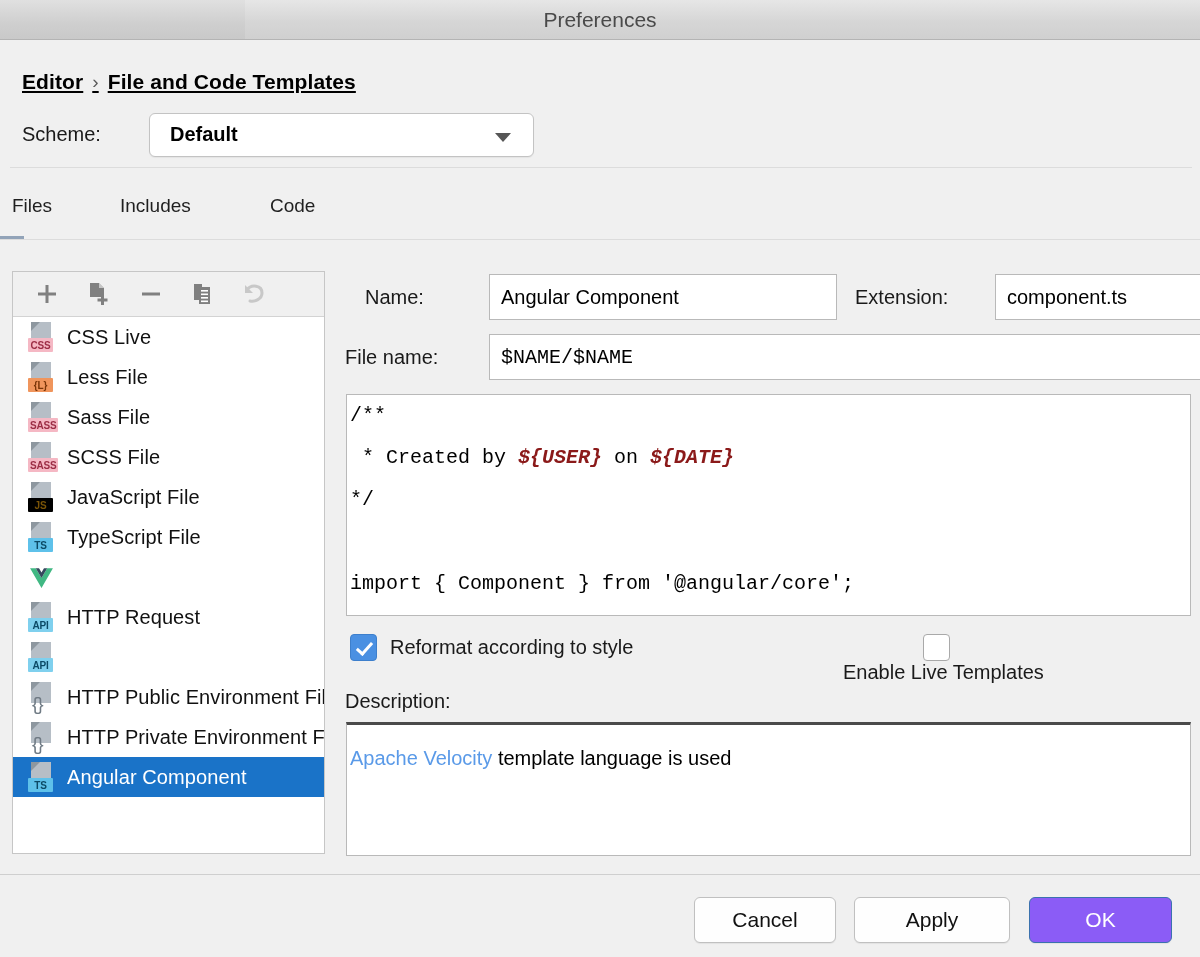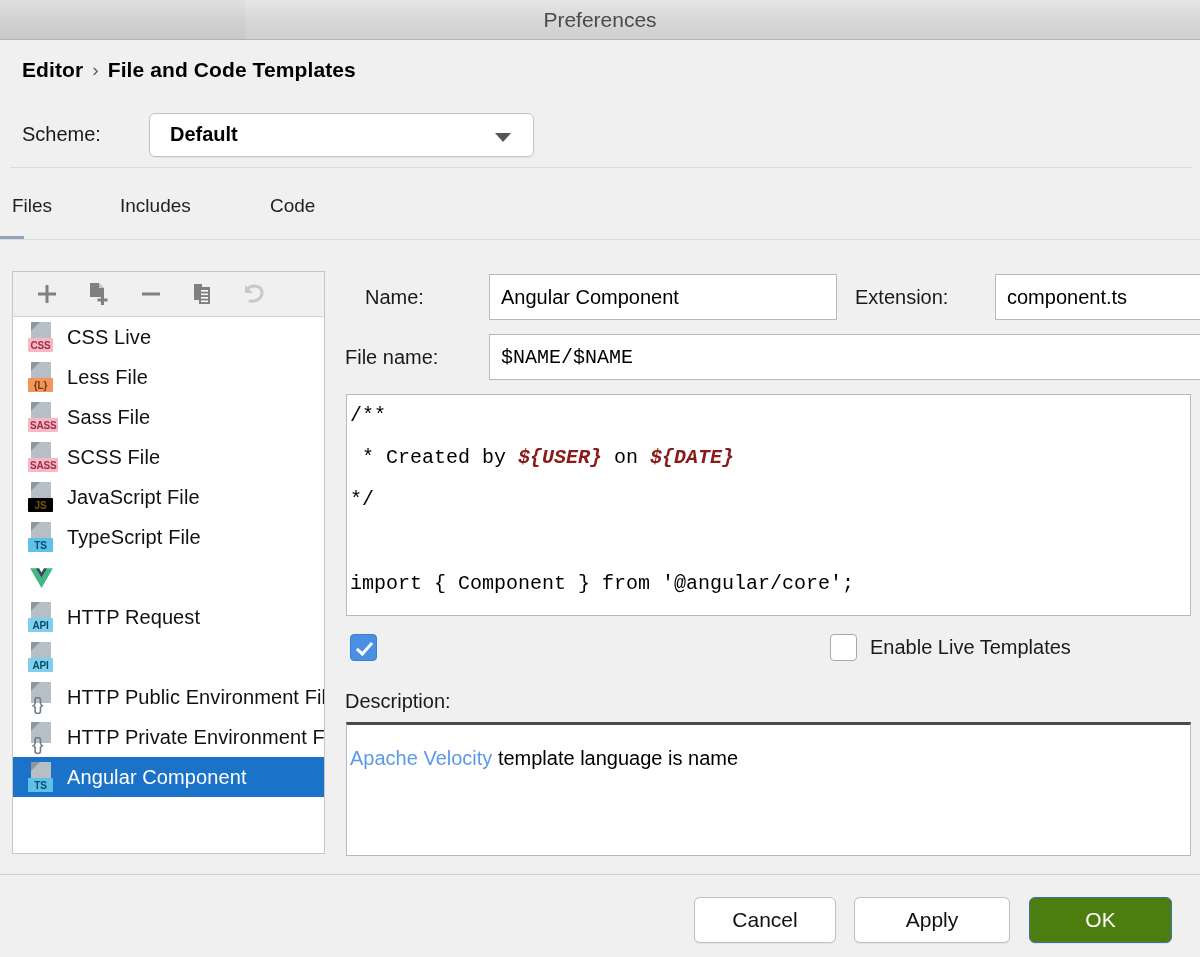--- a/index.html
+++ b/index.html
@@ -23,23 +23,24 @@
     background:linear-gradient(to bottom,#e0e0e0 0%,#cfcfcf 60%,#c9c9c9 100%);
   }
   #titlebar .tb-title {
     position:absolute; left:0; top:0; width:1200px; height:39px;
     line-height:39px; text-align:center;
     font-size:21px; color:#4a4a4a;
   }
 
   
   #breadcrumb {
-    position:absolute; left:22px; top:58px;
+    position:absolute; left:22px; top:70px;
     font-size:21px; font-weight:bold; letter-spacing:0.1px;
     white-space:nowrap;
+    text-decoration:underline;
   }
   #breadcrumb .sep {
     color:#5a5a5a; font-weight:normal; font-size:19px;
     padding:0 9px; position:relative; top:-1px;
   }
 
   #scheme-row { position:absolute; left:22px; top:113px; height:44px; }
   #scheme-label {
     position:absolute; left:0; top:10px; font-size:20px; color:#1a1a1a;
   }
@@ -177,21 +178,21 @@
   #hr-bottom { position:absolute; left:0; top:874px; width:1200px; height:1px; background:#cfcfcf; }
 
   
   .btn {
     position:absolute; top:897px; height:46px; border-radius:6px;
     background:#fefefe; border:1px solid #c0c0c0;
     box-shadow:0 1px 1px rgba(0,0,0,0.06);
     font-size:21px; color:#111;
     display:flex; align-items:center; justify-content:center;
   }
-  .btn.primary { background:#4d7c0f; border-color:#3b72ae; color:#fff; }
+  .btn.primary { background:#8b5cf6; border-color:#3b72ae; color:#fff; }
   #btn-cancel { left:694px; width:142px; }
   #btn-apply  { left:854px; width:156px; }
   #btn-ok     { left:1029px; width:143px; }
 </style>
 </head>
 <body>
 
 <div id="titlebar">
   <div class="tb-left"></div>
   <div class="tb-title">Preferences</div>
@@ -369,28 +370,29 @@
 <div id="code-editor">
   <div class="cl" style="top:0px">/**</div>
   <div class="cl" style="top:42px"><span> * Created by </span><span class="var">${USER}</span><span> on </span><span class="var">${DATE}</span></div>
   <div class="cl" style="top:84px">*/</div>
   <div class="cl" style="top:126px"></div>
   <div class="cl" style="top:168px">import { Component } from '@angular/core';</div>
 </div>
 
 <div class="cbrow" style="left:350px; top:634px;">
   <span class="cbox checked"></span>
-</div>
-<div class="cbrow" style="left:830px; top:634px;">
+  <span class="cblabel">Reformat according to style</span>
+</div>
+<div class="cbrow" style="left:830px; top:634px;flex-direction:column;">
   <span class="cbox"></span>
   <span class="cblabel">Enable Live Templates</span>
 </div>
 
 <div class="lbl" id="desc-label">Description:</div>
 <div id="desc-box">
-  <div id="desc-text"><span class="link">Apache Velocity</span><span> template language is name</span></div>
+  <div id="desc-text"><span class="link">Apache Velocity</span><span> template language is used</span></div>
 </div>
 
 <div id="hr-bottom"></div>
 
 <div class="btn" id="btn-cancel">Cancel</div>
 <div class="btn" id="btn-apply">Apply</div>
 <div class="btn primary" id="btn-ok">OK</div>
 
 </body></html>

